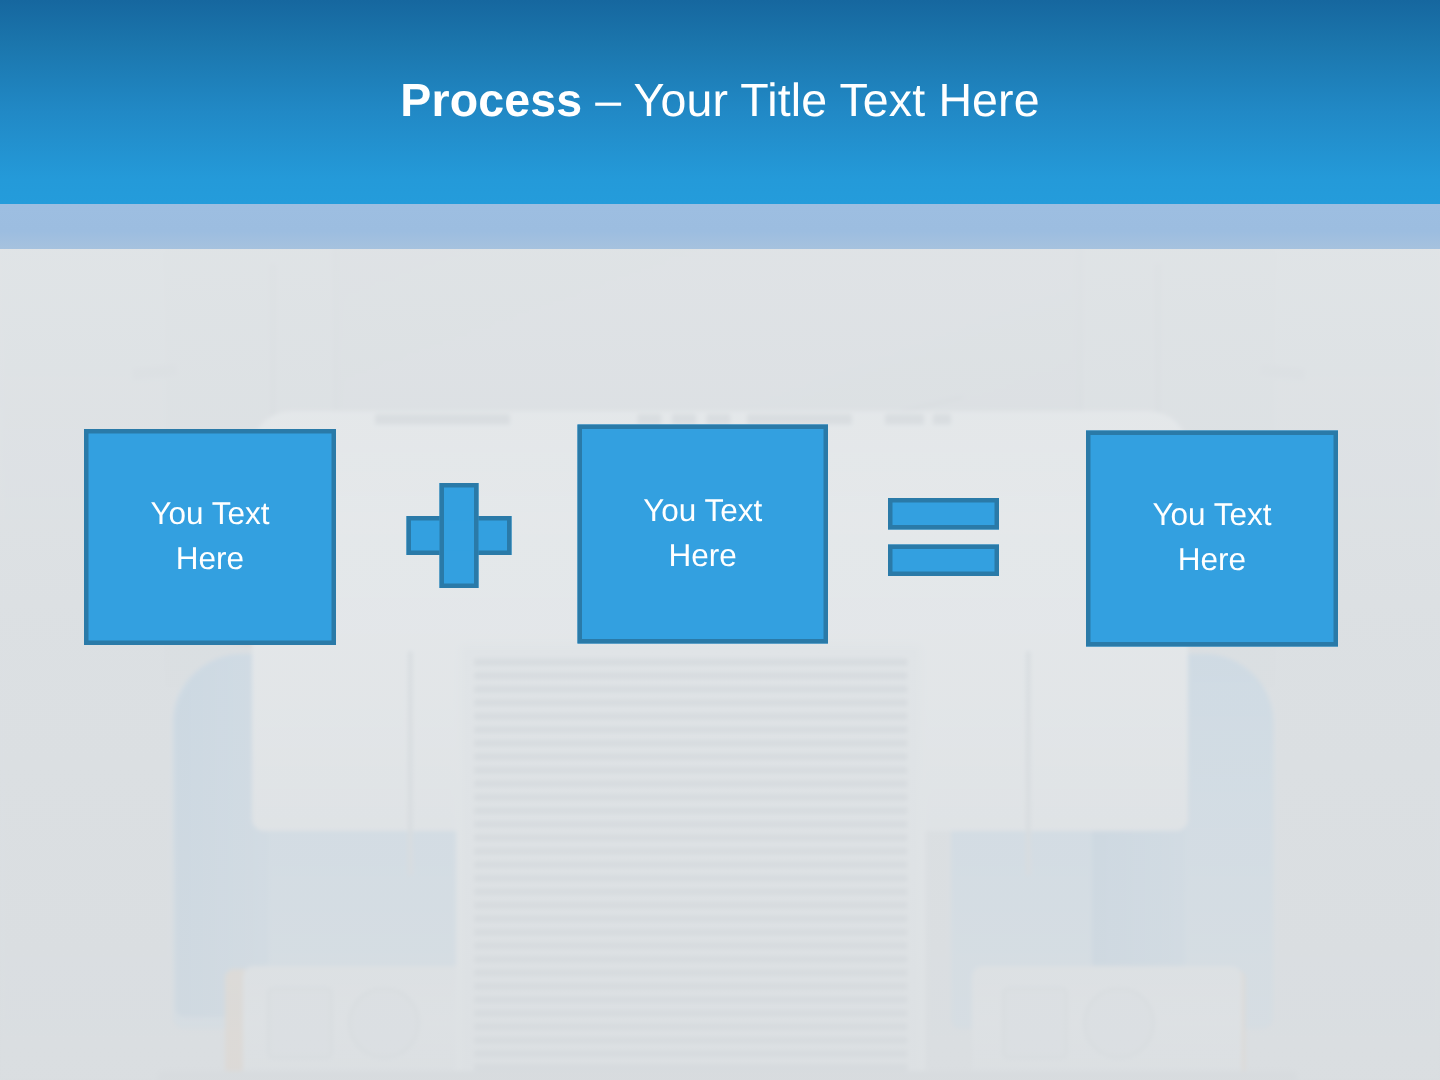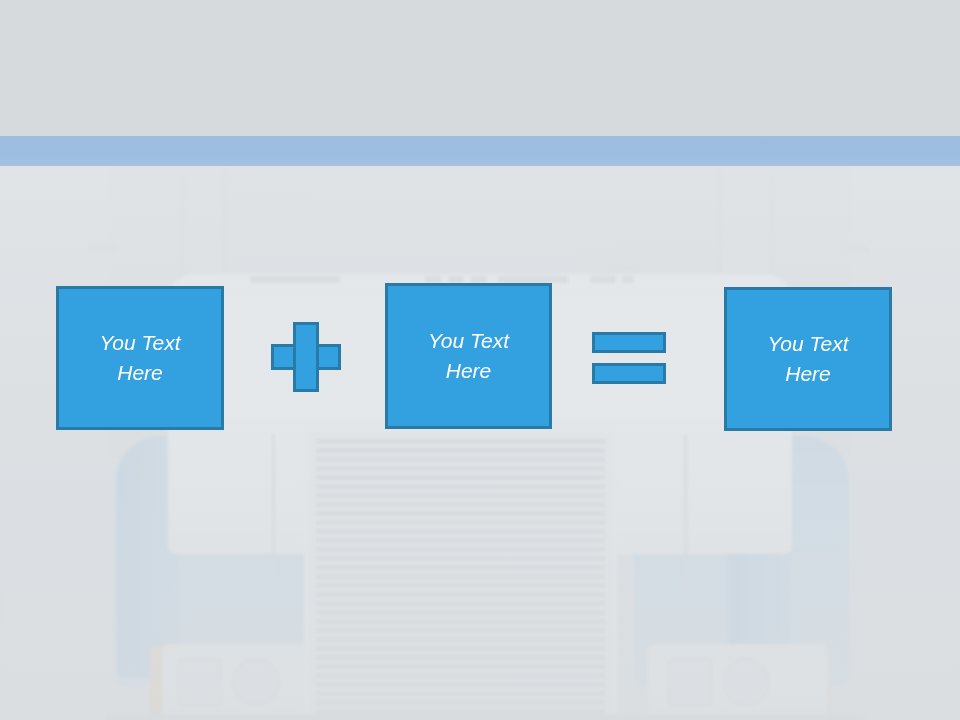--- a/index.html
+++ b/index.html
@@ -158,21 +158,21 @@
   .photo-wash {
     position:absolute; inset:0; background:rgba(221,225,228,.70); z-index:9;
   }
   .photo-wash2 {
     position:absolute; inset:0;
     background:linear-gradient(to bottom,rgba(232,235,237,.45) 0%,rgba(222,226,229,.25) 45%,rgba(216,220,223,.55) 100%);
     z-index:10;
   }
 
   
-  .diagram { position:absolute; left:0; top:0; width:960px; height:584px; z-index:20;font-style:italic; }
+  .diagram { position:absolute; left:0; top:0; width:960px; height:584px; z-index:20; }
 
   .pbox {
     position:absolute;
     background:#33a0e0;
     border:3px solid #2a7aa8;
     display:flex; align-items:center; justify-content:center;
     color:#ffffff; text-align:center;
     font-size:21px; line-height:30px; font-weight:normal;
   }
   .pbox span { display:block; }
@@ -287,20 +287,25 @@
             <i></i>
           </div>
       </div>
 
       <div class="bumper"></div>
     </div>
     <div class="photo-wash"></div>
     <div class="photo-wash2"></div>
   </div>
 
+  <div class="header-bar">
+    <div class="header-title">
+      <span class="t-strong">Process</span><span class="t-light"> – Your Title Text Here</span>
+    </div>
+  </div>
   <div class="header-underband"></div>
 
   <div class="diagram">
 
     <div class="pbox b1">
       <div>
         <span>You Text</span>
         <span>Here</span>
       </div>
     </div>

